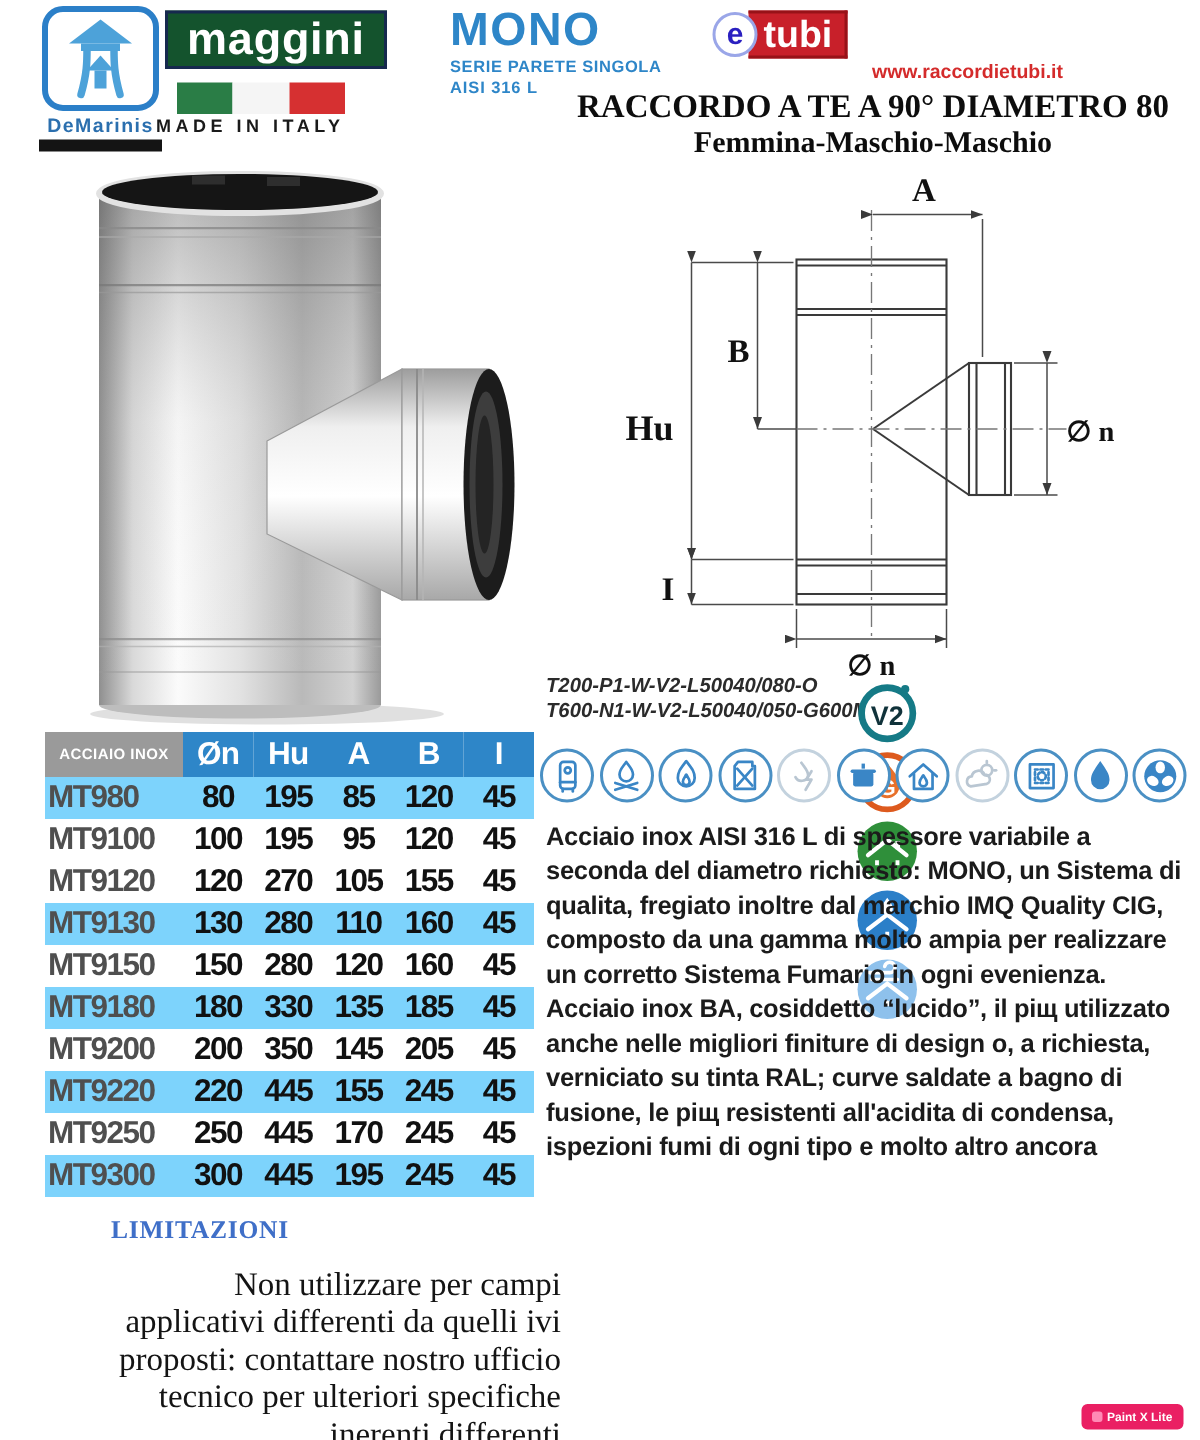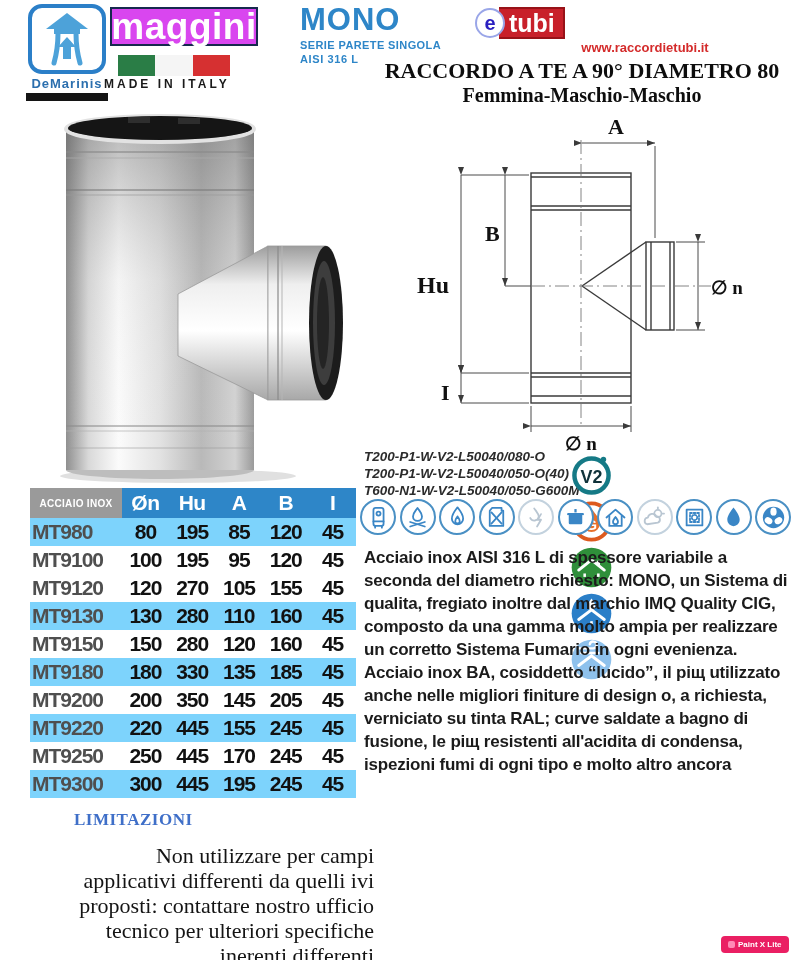--- a/index.html
+++ b/index.html
@@ -7,21 +7,21 @@
   .page {
     position:relative; width:800px; height:960px; background:#ffffff;
     font-family:"Liberation Sans", sans-serif; overflow:hidden;
   }
   .abs { position:absolute; }
 
   
   .dm-box { left:28px; top:4px; width:78px; height:70px; border:4px solid #2b7fc8; border-radius:14px; display:flex; align-items:center; justify-content:center; }
   .dm-label { left:22px; top:76px; width:90px; text-align:center; color:#2b6fae; font-weight:bold; font-size:13px; letter-spacing:1px; }
   .dm-bar { left:26px; top:93px; width:82px; height:8px; background:#141414; }
-  .maggini-box { left:110px; top:7px; width:148px; height:39px; background:#d946ef; color:#fff; display:flex; align-items:center; justify-content:center; font-size:37px; font-weight:bold; letter-spacing:0.5px; border:2px solid #16294e; }
+  .maggini-box { left:110px; top:7px; width:148px; height:39px; background:#14532d; color:#fff; display:flex; align-items:center; justify-content:center; font-size:30px; font-weight:bold; letter-spacing:0.5px; border:2px solid #16294e; }
   .flag { left:118px; top:55px; width:112px; height:21px; display:flex; }
   .flag div { flex:1; }
   .made-italy { left:104px; top:77px; width:132px; font-size:12px; font-weight:bold; letter-spacing:3px; color:#1a1a1a; }
 
   .mono-title { left:300px; top:2px; font-size:31px; font-weight:bold; color:#2e86c8; letter-spacing:1px; }
   .mono-sub { left:300px; top:39px; font-size:11px; font-weight:bold; color:#2e86c8; letter-spacing:0.4px; }
   .mono-mat { left:300px; top:53px; font-size:11px; font-weight:bold; color:#2e86c8; letter-spacing:0.6px; }
 
   .rt-logo { left:483px; top:7px; height:32px; display:flex; align-items:stretch; }
   .rt-left { background:#2a1fc0; color:#fff; font-size:25px; font-weight:bold; padding:0 10px 0 8px; display:flex; align-items:center; border:2px solid #1a1090; border-right:none; }
@@ -203,21 +203,20 @@
       <text x="92" y="131" font-size="22">B</text>
       <text x="24" y="183" font-size="24">Hu</text>
       <text x="48" y="290" font-size="22">I</text>
       <text x="318" y="184" font-size="19">∅ n</text>
       <text x="172" y="340" font-size="19">∅ n</text>
     </g>
   </svg>
 
   <ul class="abs codes" id="codes-list">
       <li>T200-P1-W-V2-L50040/080-O</li>
-      <li>T200-P1-W-V2-L50040/050-O(40)</li>
       <li>T600-N1-W-V2-L50040/050-G600M</li>
     </ul>
 
   <div class="abs badges" id="badges-row">
       <span class="badge">
         <svg viewBox="0 0 24 24">
           <circle cx="12" cy="12" r="10" fill="#fff" stroke="#157a86" stroke-width="2.6"></circle>
           <circle cx="19" cy="2.6" r="1.6" fill="#157a86"></circle>
           <text x="12" y="16.5" font-size="10.5" font-weight="bold" text-anchor="middle" fill="#10323a" font-family="Liberation Sans,sans-serif">V2</text>
         </svg>

